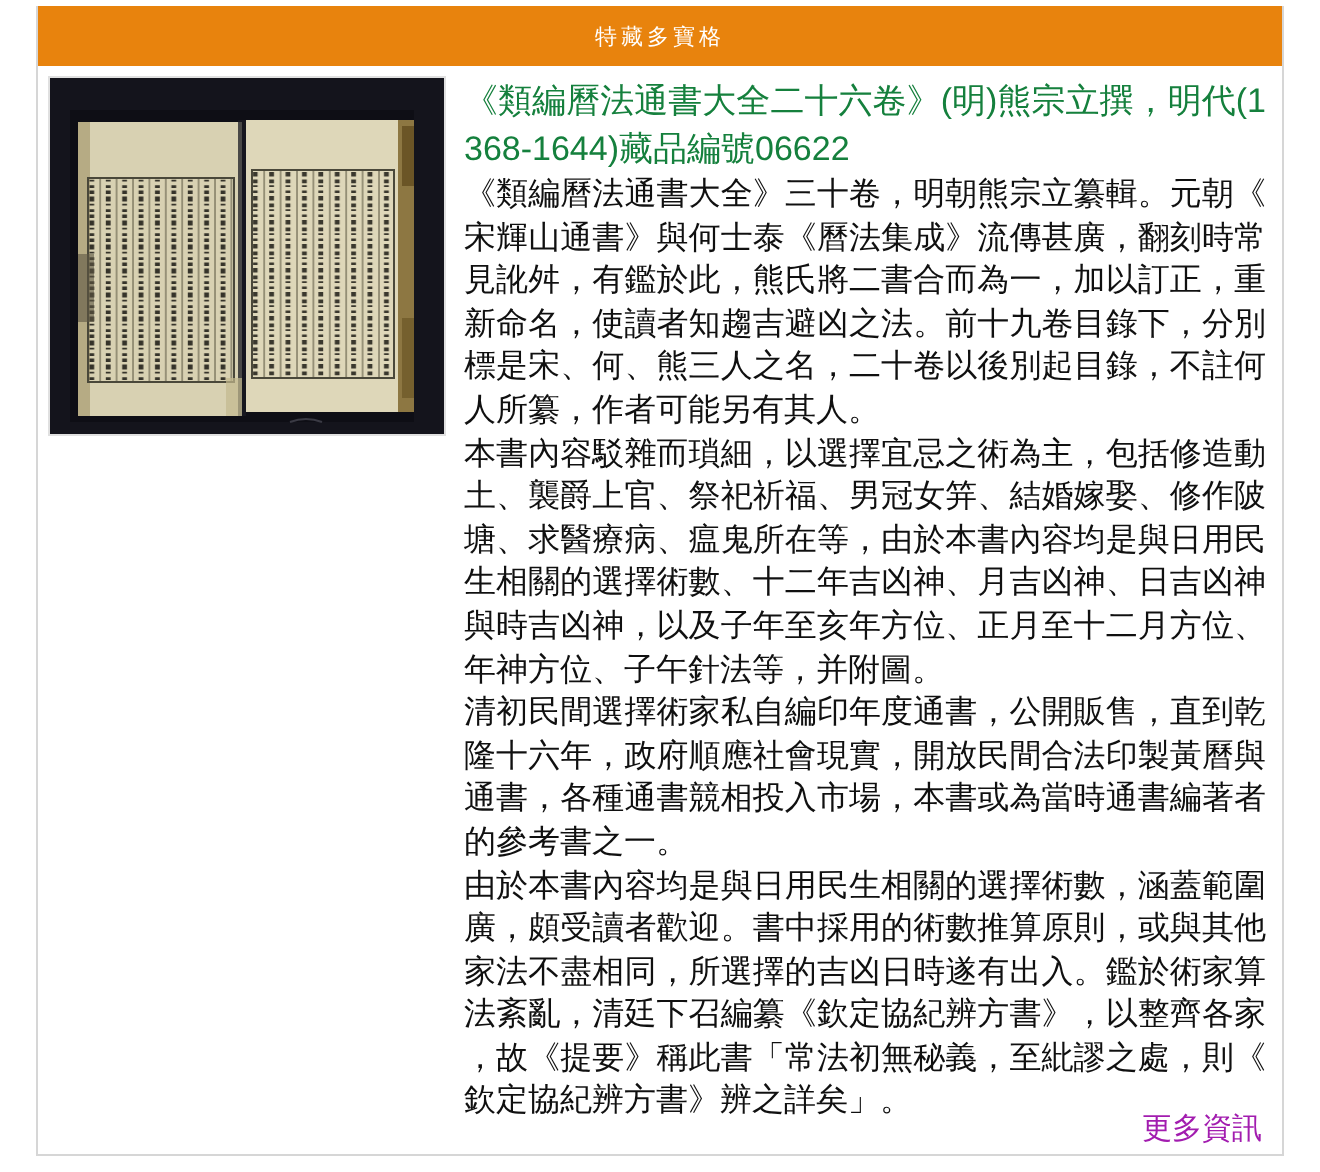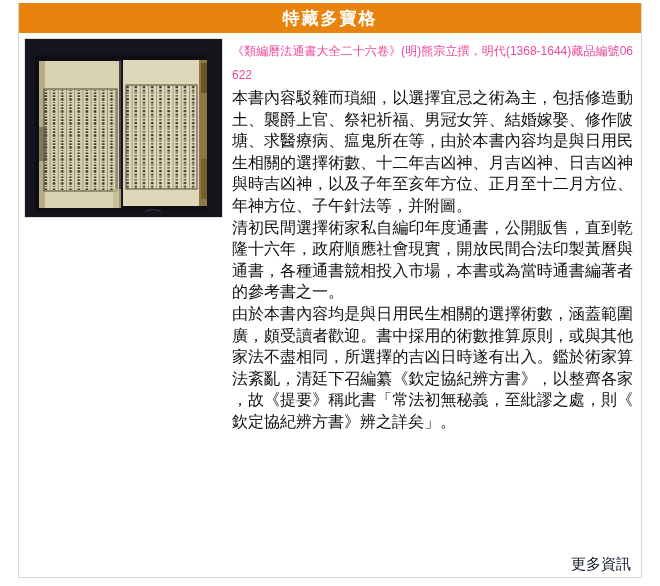--- a/index.html
+++ b/index.html
@@ -7,41 +7,41 @@
     font-family:"Liberation Sans","DejaVu Sans",sans-serif; }
   .page { position:relative; width:660px; height:586px; background:#fff; overflow:hidden; }
 
   .content-box {
     position:absolute; left:18px; top:3px; width:624px; height:575px;
     background:#fff; border:1px solid #d6d6d6; border-top:none; overflow:hidden;
   }
   .header-bar {
     height:30px; background:#e8830d; color:#ffffff;
     display:flex; align-items:center; justify-content:center;
-    font-size:17px; font-weight:bold; letter-spacing:2px;
+    font-size:11px; font-weight:normal; letter-spacing:2px;
   }
   .content { padding:6px 8px 0 6px; display:flex; align-items:flex-start; }
 
   .photo-wrap { flex:0 0 197px; width:197px; height:178px; margin-right:10px;
     outline:1px solid #e0e0e0; }
   .photo-wrap svg { display:block; width:197px; height:178px; }
 
   .text-col { flex:1; min-width:0; }
   .item-title {
-    color:#ec4899; font-size:12px; line-height:24px; font-weight:normal;
+    color:#15803d; font-size:17px; line-height:24px; font-weight:normal;
     text-align:justify; word-break:break-all; line-break:anywhere;
   }
   .body-par {
     color:#101010; font-size:16px; line-height:21.6px;
     text-align:justify; text-justify:inter-ideograph;
     word-break:break-all; line-break:anywhere;
   }
   .more-link {
     position:absolute; right:10px; bottom:3px;
-    color:#0f172a; font-size:15px; text-decoration:none; cursor:pointer;
+    color:#a21caf; font-size:15px; text-decoration:none; cursor:pointer;
   }
 </style>
 </head>
 <body>
 
 <div class="page">
   <div class="content-box">
 
     <div class="header-bar">
       <span>特藏多寶格</span>
@@ -80,20 +80,21 @@
           <rect x="101" y="46" width="71" height="104" fill="none" stroke="#4a483a" stroke-width="1"></rect>
 
           <rect x="14" y="88" width="8" height="34" fill="#5d5742" opacity="0.6"></rect>
           <rect x="88" y="150" width="8" height="19" fill="#c3b98e" opacity="0.7"></rect>
           <path d="M120 172 q8 -3 16 0" stroke="#3a3a44" stroke-width="1" fill="none"></path>
         </svg>
       </div>
 
       <div class="text-col">
         <h2 class="item-title">《類編曆法通書大全二十六卷》(明)熊宗立撰，明代(1368-1644)藏品編號06622</h2>
+        <p class="body-par">《類編曆法通書大全》三十卷，明朝熊宗立纂輯。元朝《宋輝山通書》與何士泰《曆法集成》流傳甚廣，翻刻時常見訛舛，有鑑於此，熊氏將二書合而為一，加以訂正，重新命名，使讀者知趨吉避凶之法。前十九卷目錄下，分別標是宋、何、熊三人之名，二十卷以後別起目錄，不註何人所纂，作者可能另有其人。</p>
         <p class="body-par">本書內容駁雜而瑣細，以選擇宜忌之術為主，包括修造動土、襲爵上官、祭祀祈福、男冠女笄、結婚嫁娶、修作陂塘、求醫療病、瘟鬼所在等，由於本書內容均是與日用民生相關的選擇術數、十二年吉凶神、月吉凶神、日吉凶神與時吉凶神，以及子年至亥年方位、正月至十二月方位、年神方位、子午針法等，并附圖。</p>
         <p class="body-par">清初民間選擇術家私自編印年度通書，公開販售，直到乾隆十六年，政府順應社會現實，開放民間合法印製黃曆與通書，各種通書競相投入市場，本書或為當時通書編著者的參考書之一。</p>
         <p class="body-par">由於本書內容均是與日用民生相關的選擇術數，涵蓋範圍廣，頗受讀者歡迎。書中採用的術數推算原則，或與其他家法不盡相同，所選擇的吉凶日時遂有出入。鑑於術家算法紊亂，清廷下召編纂《欽定協紀辨方書》，以整齊各家，故《提要》稱此書「常法初無秘義，至紕謬之處，則《欽定協紀辨方書》辨之詳矣」。</p>
       </div>
     </div>
 
     <a class="more-link">更多資訊</a>
   </div>
 </div>
 

